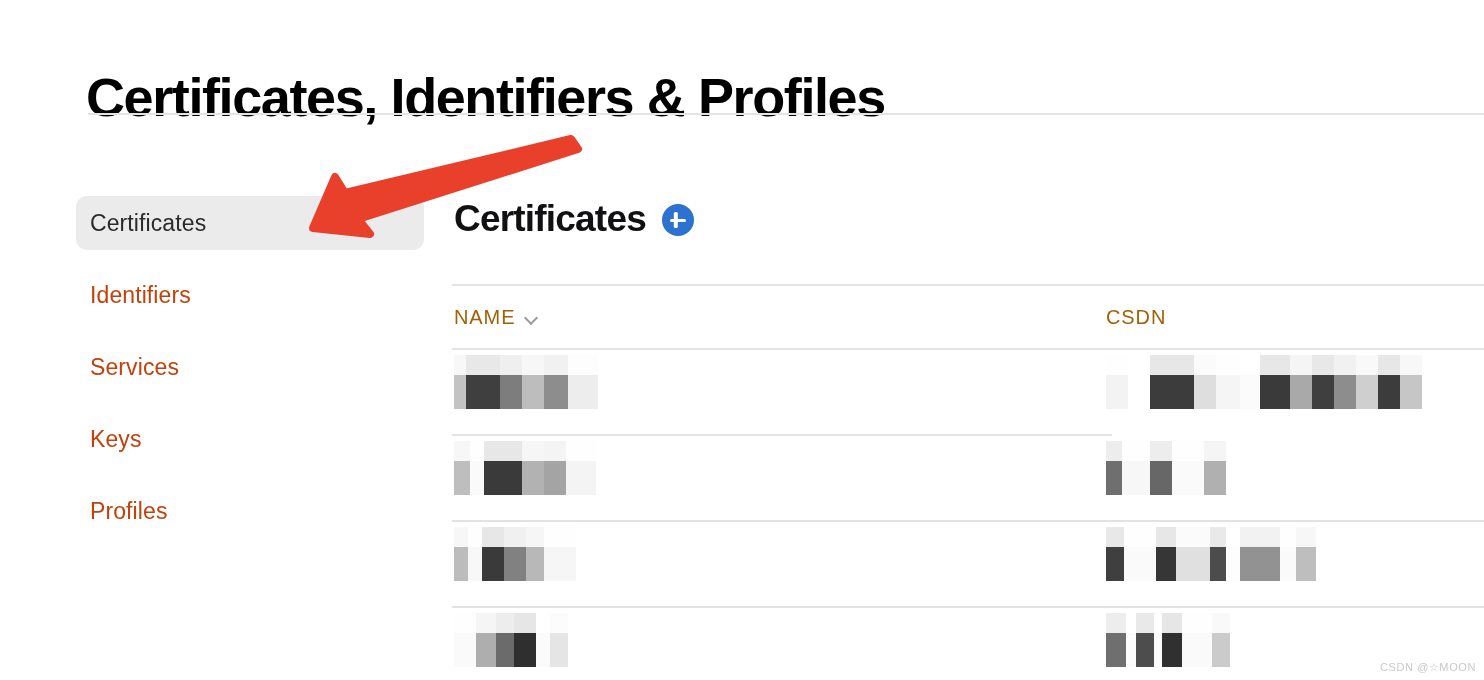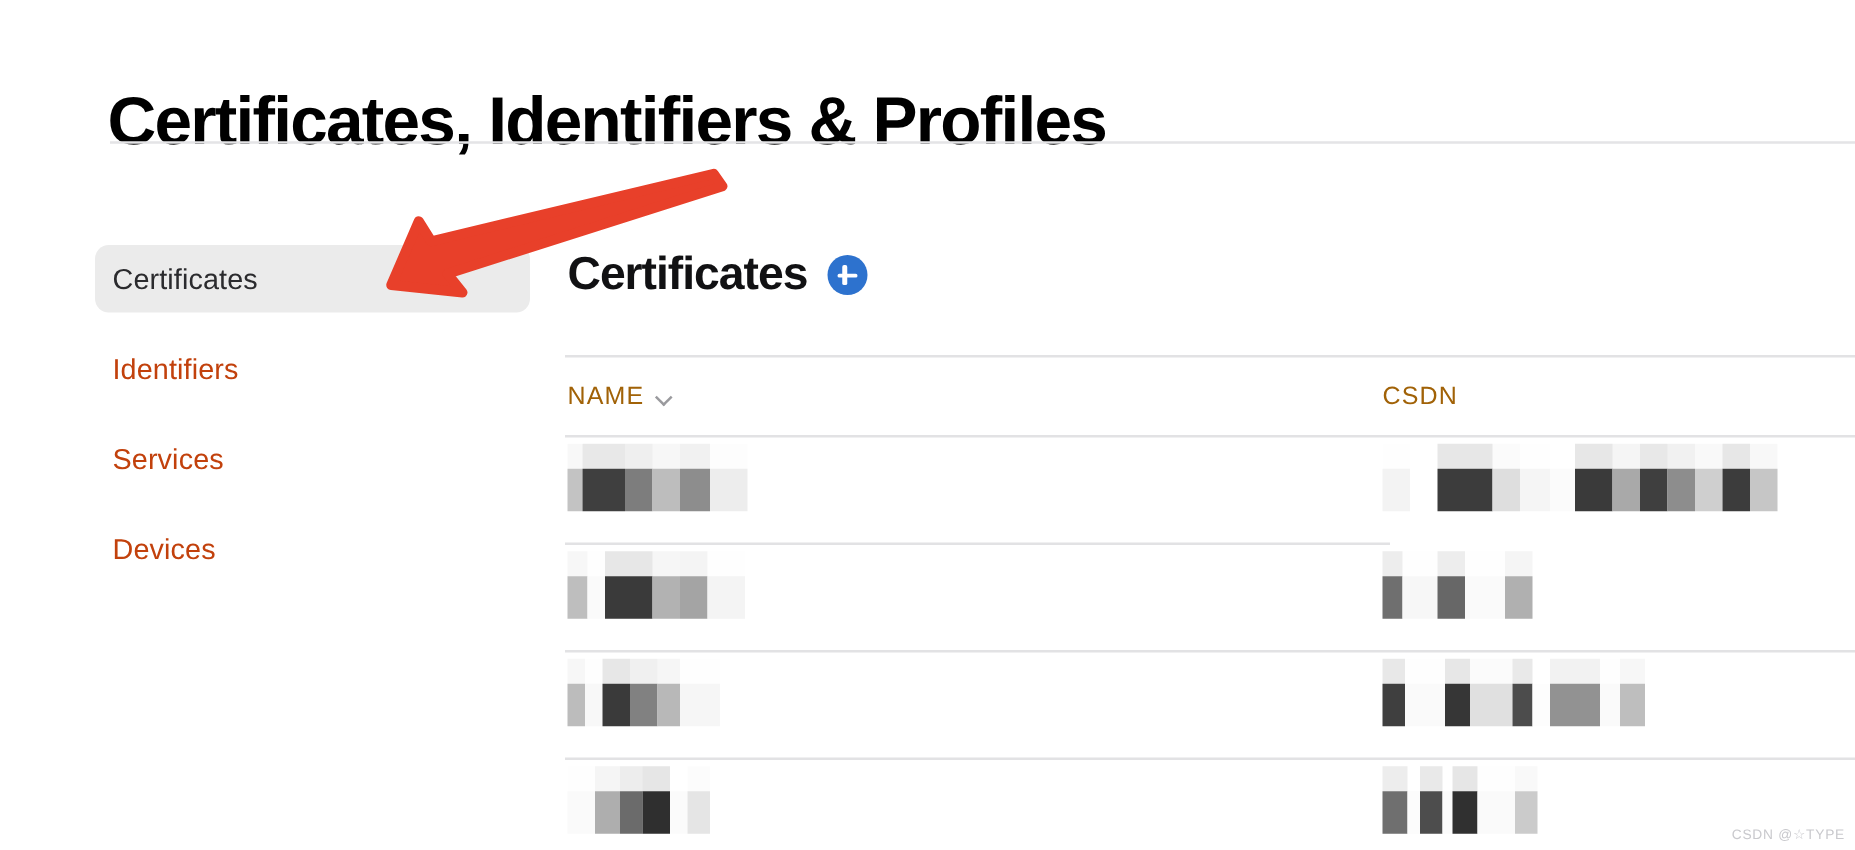--- a/index.html
+++ b/index.html
@@ -214,21 +214,24 @@
   <div class="side-item selected">
     <span class="side-label">Certificates</span>
   </div>
   <div class="side-item">
     <span class="side-label">Identifiers</span>
   </div>
   <div class="side-item">
     <span class="side-label">Services</span>
   </div>
   <div class="side-item">
-    <span class="side-label">Devices</span>
+    <span class="side-label">Keys</span>
+  </div>
+  <div class="side-item">
+    <span class="side-label">Profiles</span>
   </div>
 </nav>
 
 <section id="main">
 
   <div id="section-head">
     <span id="section-title">Certificates</span>
     <button id="add-button" aria-label="+"></button>
   </div>
 
@@ -437,13 +440,13 @@
   <path d="M 276 6
            L 283 16
            L 63 86
            L 75 101
            L 18 95
            L 40 44
            L 50 60
            Z" fill="#e8402a" stroke="#e8402a" stroke-width="8" stroke-linejoin="round"></path>
 </svg>
 
-<div id="watermark">CSDN @☆TYPE</div>
+<div id="watermark">CSDN @☆MOON</div>
 
 </body></html>

